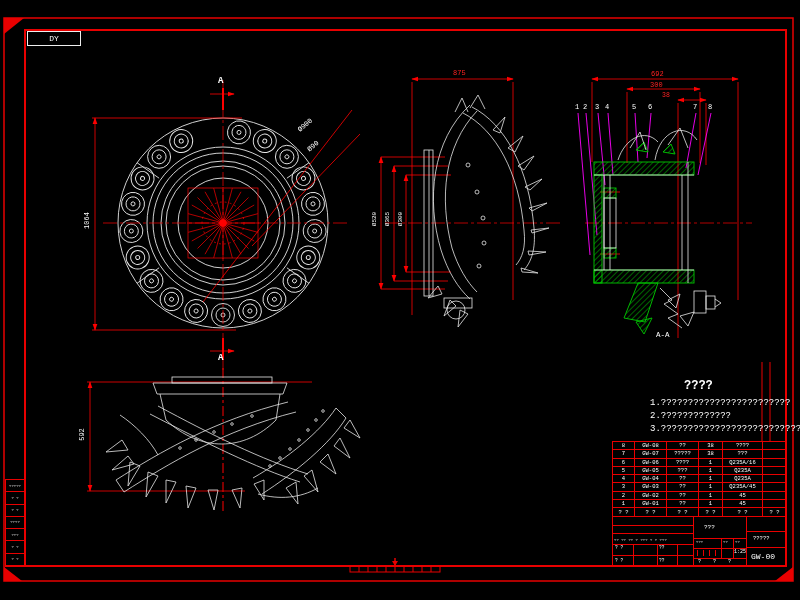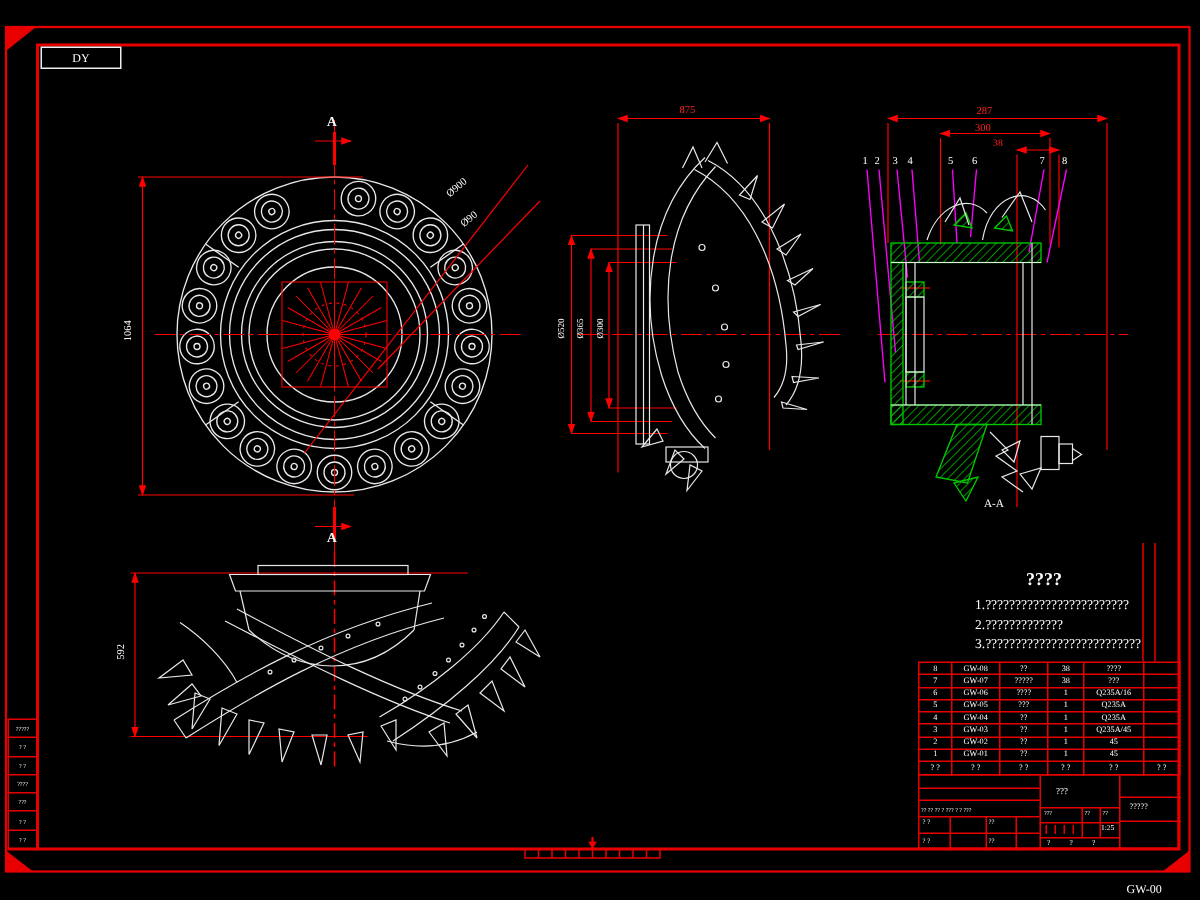--- a/index.html
+++ b/index.html
@@ -1,17 +1,17 @@
 <!DOCTYPE html>
 <html><head>
 <meta charset="utf-8">
 <style>
   html,body{margin:0;padding:0;background:#000;}
   #canvas{position:relative;width:800px;height:600px;background:#000;overflow:hidden;
-          font-family:Liberation Serif, serif;}
+          font-family:Liberation Mono, monospace;}
   #art{position:absolute;left:0;top:0;}
   .t{position:absolute;color:#fff;white-space:pre;line-height:1;}
   .red{color:#ff2222;}
   .r90{transform:rotate(-90deg);}
   .r40{transform:rotate(-40deg);}
   
   .ptable{position:absolute;left:612px;top:441px;width:174px;height:75px;
           display:grid;grid-template-columns:22px 32px 32px 24px 40px 24px;
           grid-template-rows:repeat(8,8.25px) 9px;
           border-top:1px solid #e80000;border-right:1px solid #e80000;}
@@ -316,21 +316,21 @@
 <span class="t" style="left:218px;top:354px;font-size:9px;font-weight:bold;">A</span>
 <span class="t r90" style="left:79px;top:217px;font-size:7px;">1064</span>
 <span class="t r40" style="left:297px;top:122px;font-size:7px;">Ø900</span>
 <span class="t r40" style="left:307px;top:143px;font-size:7px;">Ø90</span>
 
 <span class="t red" style="left:453px;top:70px;font-size:7px;">875</span>
 <span class="t r90" style="left:368px;top:216px;font-size:6px;">Ø520</span>
 <span class="t r90" style="left:381px;top:216px;font-size:6px;">Ø365</span>
 <span class="t r90" style="left:394px;top:216px;font-size:6px;">Ø300</span>
 
-<span class="t red" style="left:651px;top:71px;font-size:7px;">287</span>
+<span class="t red" style="left:651px;top:71px;font-size:7px;">692</span>
 <span class="t red" style="left:650px;top:82px;font-size:7px;">300</span>
 <span class="t red" style="left:662px;top:93px;font-size:6.5px;">38</span>
 <span class="t" style="left:575px;top:104px;font-size:7px;">1</span>
 <span class="t" style="left:583px;top:104px;font-size:7px;">2</span>
 <span class="t" style="left:595px;top:104px;font-size:7px;">3</span>
 <span class="t" style="left:605px;top:104px;font-size:7px;">4</span>
 <span class="t" style="left:632px;top:104px;font-size:7px;">5</span>
 <span class="t" style="left:648px;top:104px;font-size:7px;">6</span>
 <span class="t" style="left:693px;top:104px;font-size:7px;">7</span>
 <span class="t" style="left:708px;top:104px;font-size:7px;">8</span>
@@ -441,21 +441,21 @@
   <span class="tb-t" style="left:2px;top:42px;font-size:4.5px;">? ?</span>
   <span class="tb-t" style="left:46px;top:42px;font-size:4.5px;">??</span>
   <span class="tb-t" style="left:83px;top:23px;font-size:4px;">???</span>
   <span class="tb-t" style="left:110px;top:23px;font-size:4px;">??</span>
   <span class="tb-t" style="left:122px;top:23px;font-size:4px;">??</span>
   <span class="tb-t" style="left:121px;top:33px;font-size:5px;">1:25</span>
   <span class="tb-t" style="left:85px;top:43px;font-size:5px;">?</span>
   <span class="tb-t" style="left:100px;top:43px;font-size:5px;">?</span>
   <span class="tb-t" style="left:115px;top:43px;font-size:5px;">?</span>
   <span class="tb-t" style="left:140px;top:19px;font-size:5.5px;">?????</span>
-  <span class="tb-t" style="left:138px;top:36px;font-size:8px;margin-top:36px;">GW-00</span>
+  <span class="tb-t" style="left:138px;top:36px;font-size:8px;">GW-00</span>
 </div>
 
 <div class="mstrip">
   <div class="mc">?????</div>
   <div class="mc">? ?</div>
   <div class="mc">? ?</div>
   <div class="mc">????</div>
   <div class="mc">???</div>
   <div class="mc">? ?</div>
   <div class="mc">? ?</div>

